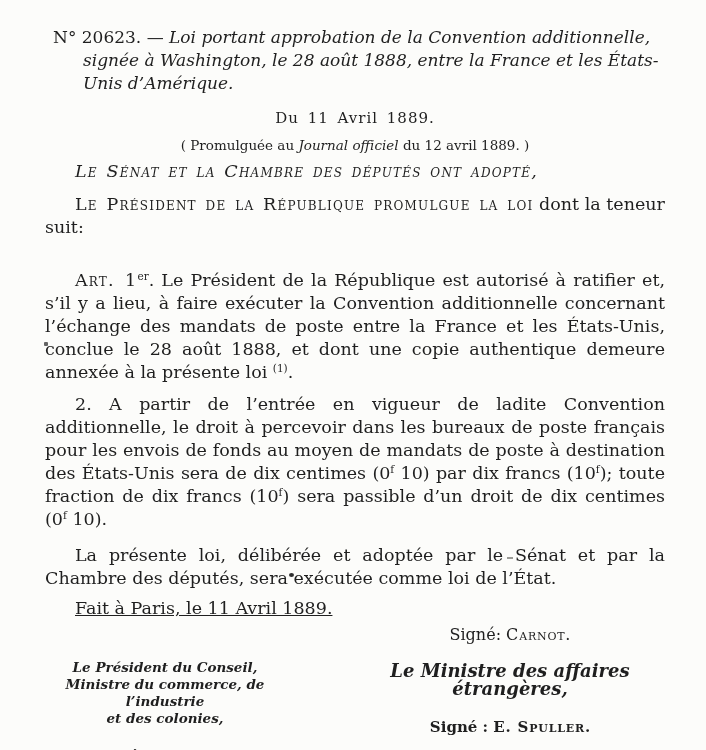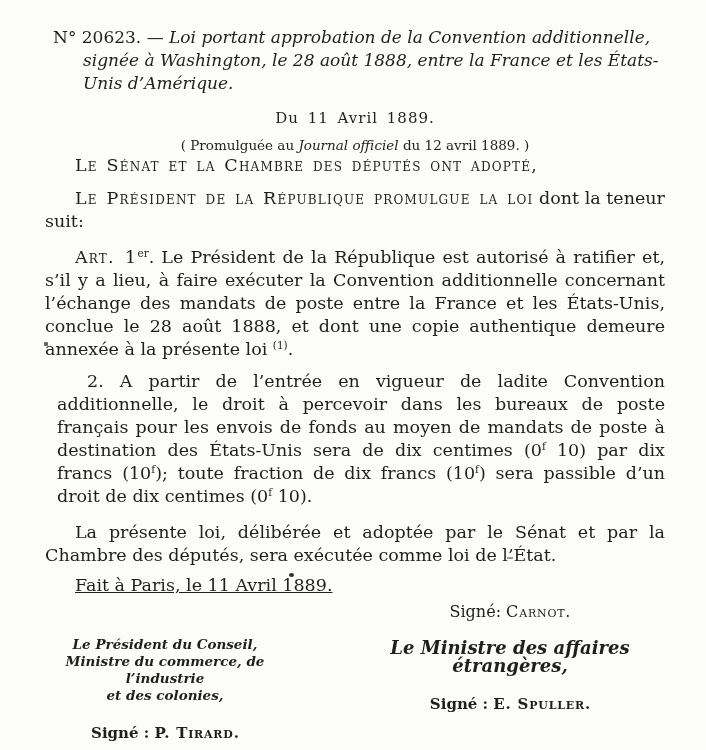--- a/index.html
+++ b/index.html
@@ -16,24 +16,24 @@
   }
   .it { font-style:italic;text-align:center; }
   .sc { font-variant:small-caps; letter-spacing:1.2px; word-spacing:2px; }
   sup.ssup { font-size:60%; line-height:0; vertical-align:6px; letter-spacing:0; }
 
   .hdr { font-size:17px; line-height:23px; margin:2px 0 0 8px; padding-left:30px; text-indent:-30px; }
   .du  { text-align:center; font-size:15px; margin:14px 0 0 0; letter-spacing:1px; word-spacing:3px; }
   .prom{ text-align:center; font-size:13.5px; margin:10px 0 0 0; }
 
   .para { font-size:17.5px; line-height:23px; text-align:justify; text-indent:30px; margin:0; }
-  .adopt { margin-top:1px; }
+  .adopt { margin-top:7px;font-style:italic; }
   .promu { margin-top:10px; }
-  .art1  { margin-top:13px; }
-  .art2  { margin-top:9px;margin-left:12px; }
+  .art1  { margin-top:30px; }
+  .art2  { margin-top:9px; }
   .close { margin-top:13px; }
   .fait  { margin-top:7px; text-align:left;text-decoration:underline; }
 
   .carnot { margin:5px 0 12px 315px; width:300px; text-align:center; font-size:16px; }
   .name-sc { font-variant:small-caps; letter-spacing:0.8px; }
 
   .sig-row { display:flex; margin-top:15px;font-weight:bold; }
   .sig-left  { width:240px; text-align:center; }
   .sig-right { width:300px; margin-left:75px; text-align:center; }
   .sig-title { font-style:italic; font-size:13.5px; line-height:17px; }

